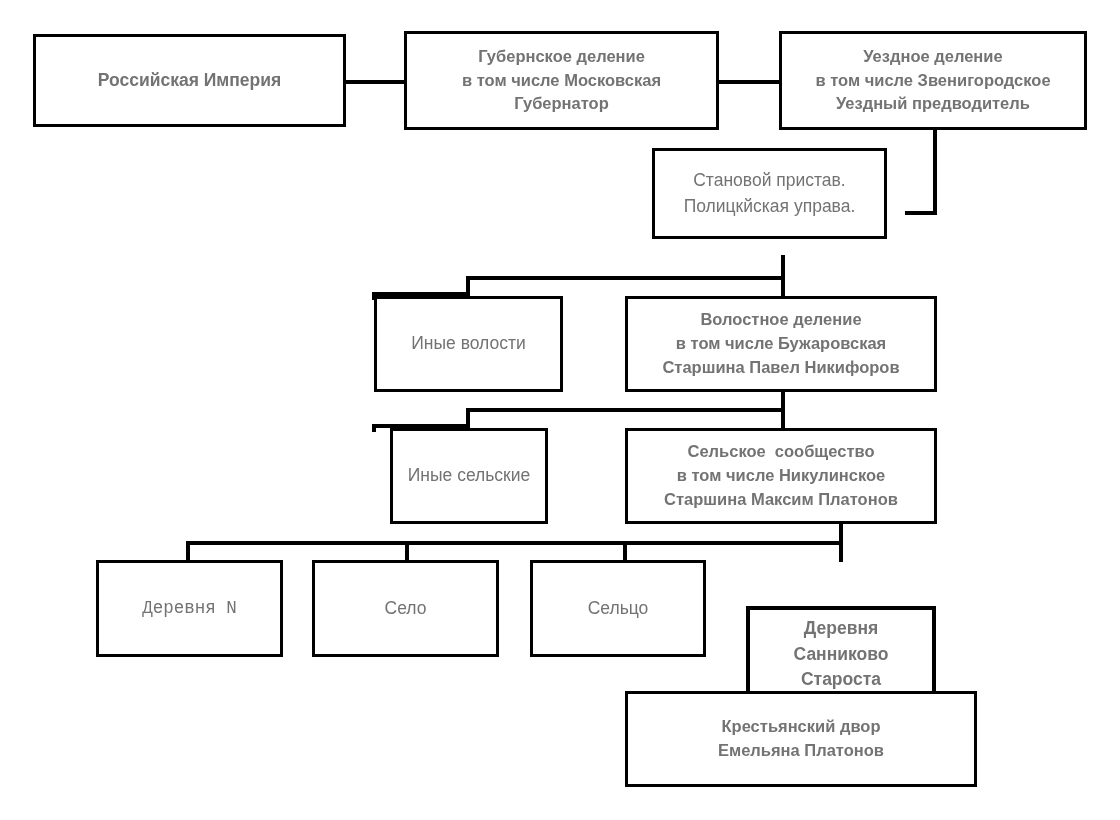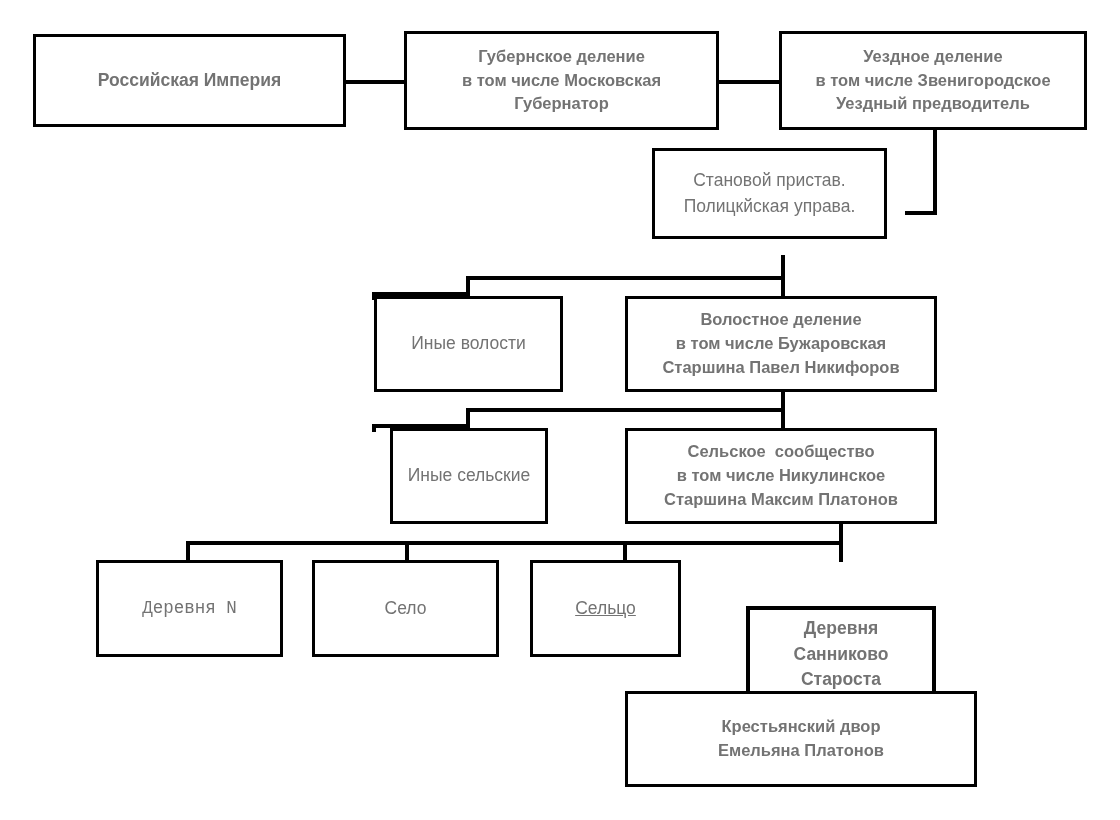--- a/index.html
+++ b/index.html
@@ -123,21 +123,21 @@
   </div>
 
   <div class="node plain f17" style="left:96px; top:560px; width:187px; height:97px;font-family:Liberation Mono, monospace;">
     <span class="line">Деревня N</span>
   </div>
 
   <div class="node plain f17" style="left:312px; top:560px; width:187px; height:97px;">
     <span class="line">Село</span>
   </div>
 
-  <div class="node plain f17" style="left:530px; top:560px; width:151px; height:97px;text-decoration:underline;">
+  <div class="node plain f17" style="left:530px; top:560px; width:176px; height:97px;">
     <span class="line">Сельцо</span>
   </div>
 
   <div class="node bold f17 thick" style="left:746px; top:560px; width:190px; height:97px;margin-top:46px;">
     <span class="line">Деревня</span>
     <span class="line">Санниково</span>
     <span class="line">Староста</span>
   </div>
 
   <div class="node bold f16" style="left:625px; top:691px; width:352px; height:96px;">

